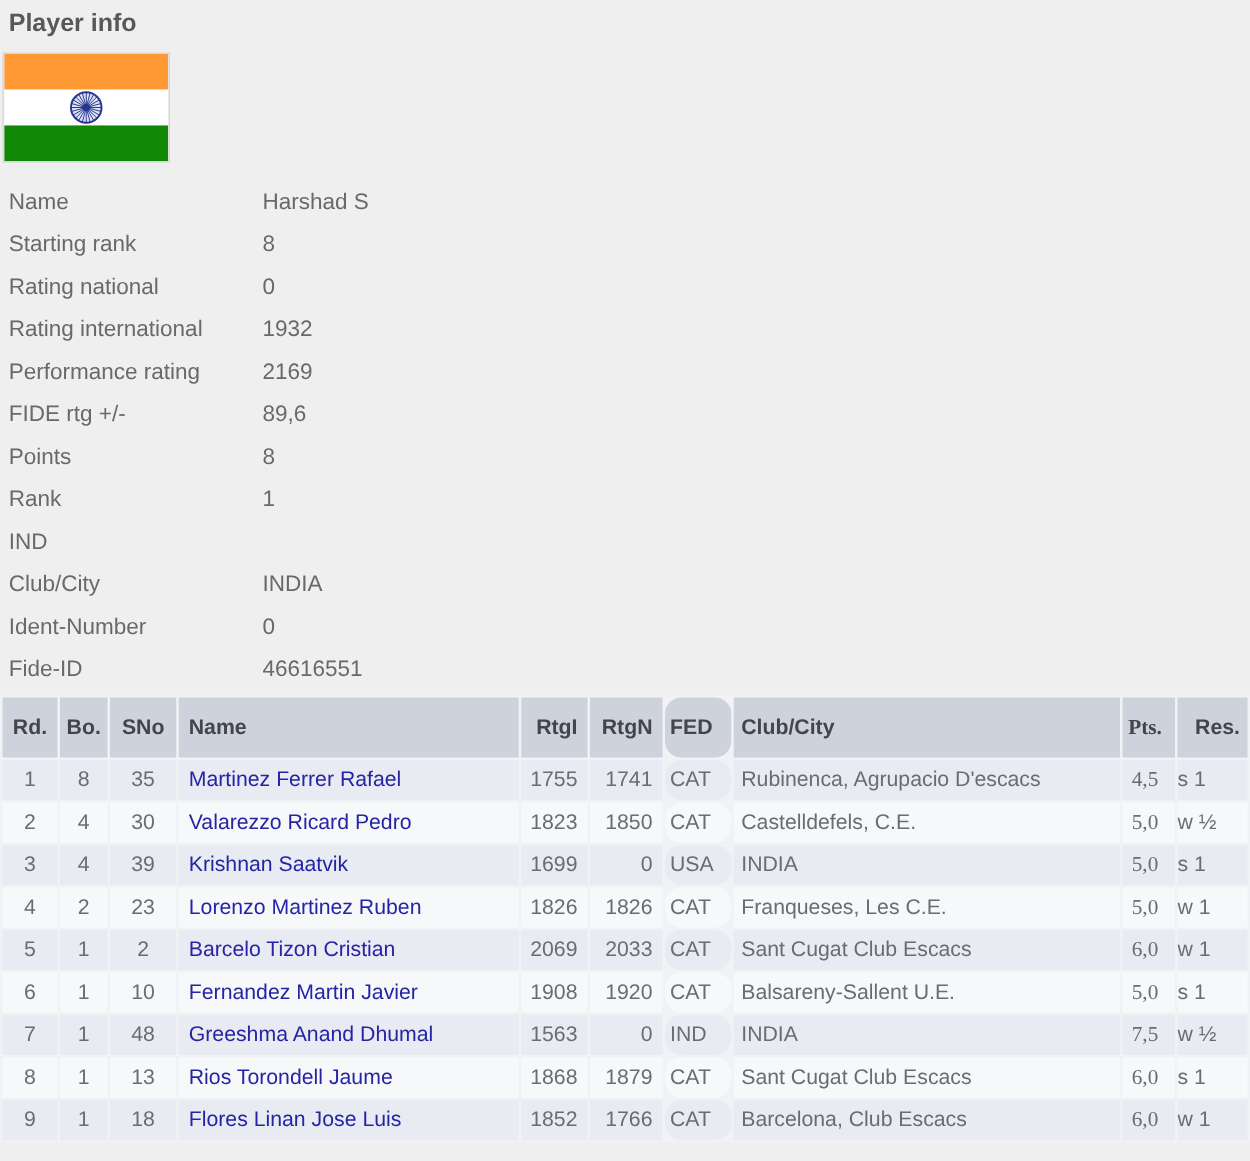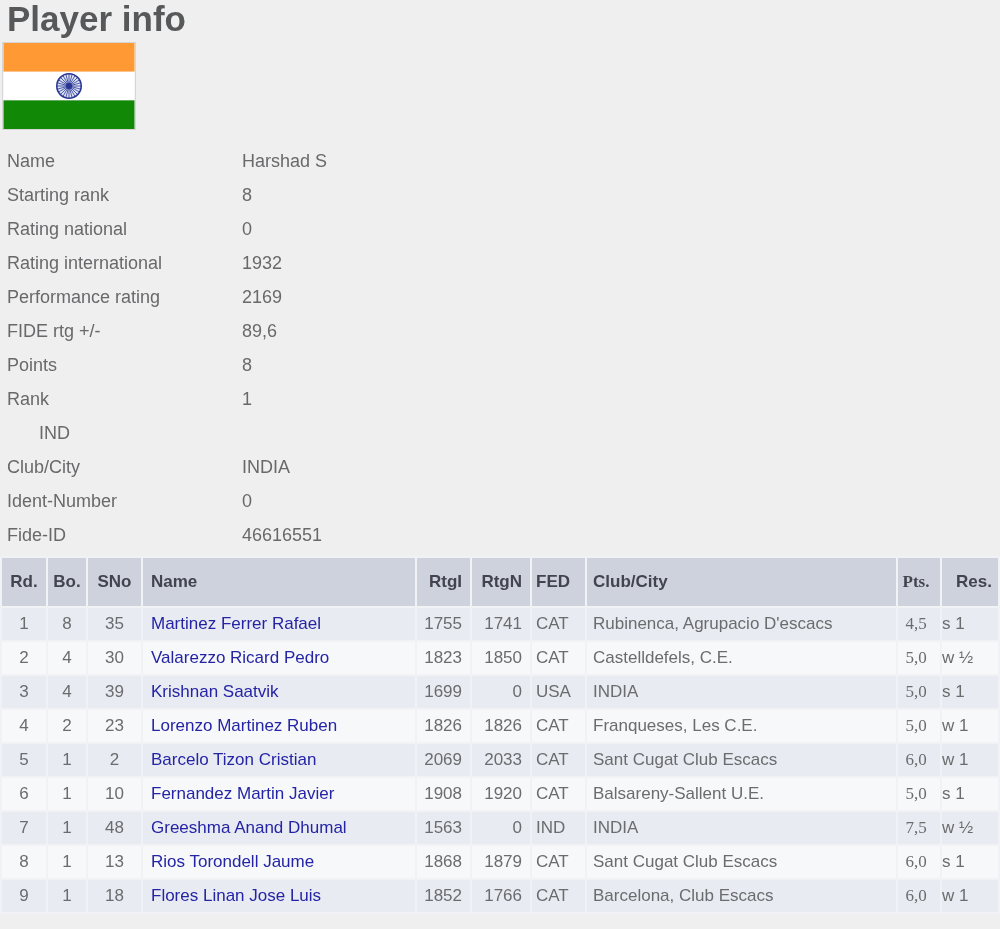--- a/index.html
+++ b/index.html
@@ -10,57 +10,57 @@
   }
   *{box-sizing:border-box;}
   html,body{margin:0;padding:0;}
   body{
     width:1000px;height:929px;overflow:hidden;
     background:var(--page_bg);
     font-family:"Liberation Sans","DejaVu Sans",sans-serif;
     color:var(--text_gray);
   }
   .page-title{
-    font-size:35px;font-weight:bold;color:var(--title_gray);
+    font-size:20px;font-weight:bold;color:var(--title_gray);
     margin:4px 0 8px 7px;line-height:30px;
   }
   .flag{
     display:block;margin-left:2px;width:134px;height:88px;
     border:1px solid #d6d6d6;
   }
   .flag .saffron{fill:var(--flag_saffron);}
   .flag .white{fill:var(--flag_white);}
   .flag .green{fill:var(--flag_green);}
   .flag .chakra-ring{fill:#dbe2f4;stroke:var(--flag_navy);stroke-width:1.6;}
   .flag .chakra-spoke{stroke:var(--flag_navy);stroke-width:0.8;}
   .flag .chakra-hub{fill:var(--flag_navy);}
   .details{margin:14px 0 0 7px;font-size:18px;}
   .detail-row{display:flex;height:34px;align-items:center;}
   .dlabel{width:203px;flex:0 0 203px;}
-  .dvalue{flex:1;margin-left:32px;}
+  .dvalue{flex:1;}
   table.results{
     width:100%;table-layout:fixed;
     border-collapse:separate;border-spacing:2px;
     background:var(--table_gap);
     margin-top:4px;font-size:17px;
   }
   table.results th{
     background:var(--header_bg);color:var(--header_text);
     font-weight:bold;height:48px;padding:0;white-space:nowrap;overflow:hidden;
   }
   table.results td{
     height:32px;padding:0;color:var(--cell_text);
     white-space:nowrap;overflow:hidden;
   }
   table.results tbody tr:nth-child(odd) td{background:var(--row_odd);}
   table.results tbody tr:nth-child(even) td{background:var(--row_even);}
   .col-rd,.col-bo,.col-sno{text-align:center;}
   .col-name{text-align:left;padding-left:8px !important;}
   .col-rtgi,.col-rtgn{text-align:right;padding-right:8px !important;}
-  .col-fed{text-align:left;padding-left:4px !important;}
+  .col-fed{text-align:left;padding-left:4px !important;border-radius:13px;}
   .col-club{text-align:left;padding-left:6px !important;}
   .col-pts{text-align:center;padding-right:6px !important;font-family:Liberation Serif, serif;}
   .col-res{}
   th.col-res{text-align:right;padding-right:6px !important;}
   th.col-name{padding-left:8px !important;}
   a.player-link{color:var(--link_blue);text-decoration:none;}
 </style>
 </head>
 <body>
 

